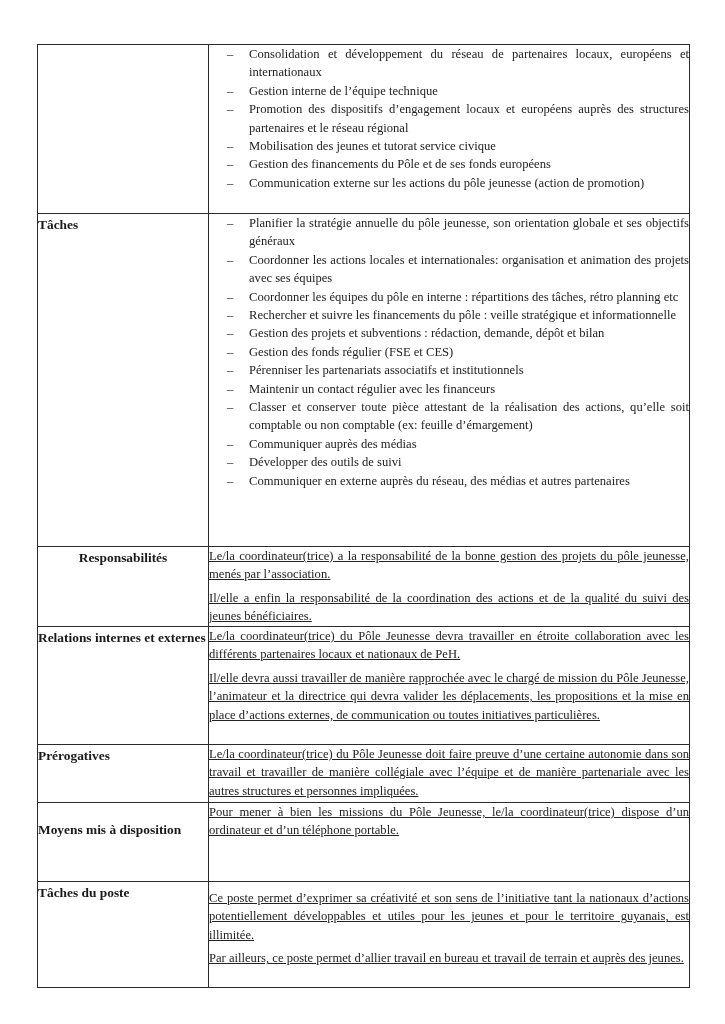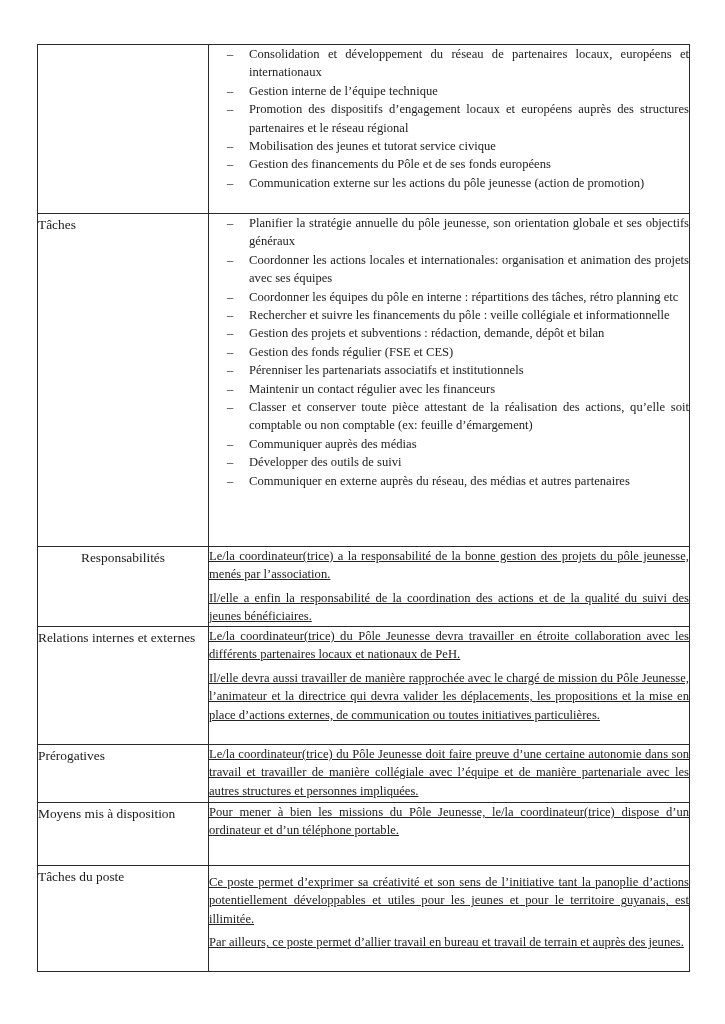--- a/index.html
+++ b/index.html
@@ -14,21 +14,21 @@
       border-collapse: collapse; table-layout: fixed;
     }
     table.doc td {
       border: 1.3px solid #2a2a2a; vertical-align: top;
       padding: 0; margin: 0;
     }
     td.label {
       width: 170px; vertical-align: middle;
       padding-left: 7px;
       font-family: "Liberation Serif", "DejaVu Serif", serif;
-      font-weight: normal; font-size: 13.4px; line-height: 22px;
+      font-weight: bold; font-size: 13.4px; line-height: 22px;
       color: #1a1a1a;
     }
     td.content {
       padding: 2px 6px 2px 8px;
       font-family: "Liberation Serif", "DejaVu Serif", serif;
       font-size: 12.6px; line-height: 18.4px; color: #222;
       text-align: justify;
     }
     ul.dash { list-style: none; margin: 0; padding: 0 0 0 40px; }
     ul.dash li { position: relative; text-align: justify; }
@@ -38,21 +38,21 @@
     p.para { margin: 0 0 5px 0; text-align: justify; text-decoration: underline; }
     p.para:last-child { margin-bottom: 0; }
     tr.r0 td { height: 168px; }
     tr.r1 td { height: 332px; }
     tr.r2 td { height: 79px; text-align: center; }
     tr.r3 td { height: 117px; }
     tr.r4 td { height: 57px; }
     tr.r5 td { height: 62px; }
     tr.r6 td { height: 98px; }
     tr.r6 td.content { padding-top: 7px; }
-    tr.r5 td.label { padding-top: 0; }
+    tr.r5 td.label { padding-top: 16px; }
   </style>
 </head>
 <body>
 
 <div class="page">
   <table class="doc">
     <tbody id="doc-body">
         <tr class="r0">
           <td class="label"></td>
           <td class="content">
@@ -66,21 +66,21 @@
             </ul>
           </td>
         </tr>
         <tr class="r1">
           <td class="label">Tâches</td>
           <td class="content">
             <ul class="dash">
               <li><span class="dash-icon">–</span><span>Planifier la stratégie annuelle du pôle jeunesse, son orientation globale et ses objectifs généraux</span></li>
               <li><span class="dash-icon">–</span><span>Coordonner les actions locales et internationales: organisation et animation des projets avec ses équipes</span></li>
               <li><span class="dash-icon">–</span><span>Coordonner les équipes du pôle en interne : répartitions des tâches, rétro planning etc</span></li>
-              <li><span class="dash-icon">–</span><span>Rechercher et suivre les financements du pôle : veille collégiale et informationnelle</span></li>
+              <li><span class="dash-icon">–</span><span>Rechercher et suivre les financements du pôle : veille stratégique et informationnelle</span></li>
               <li><span class="dash-icon">–</span><span>Gestion des projets et subventions : rédaction,  demande, dépôt et bilan</span></li>
               <li><span class="dash-icon">–</span><span>Gestion des fonds régulier (FSE et CES)</span></li>
               <li><span class="dash-icon">–</span><span>Pérenniser les partenariats associatifs et institutionnels</span></li>
               <li><span class="dash-icon">–</span><span>Maintenir un contact régulier avec les financeurs</span></li>
               <li><span class="dash-icon">–</span><span>Classer et conserver toute pièce attestant de la réalisation des actions, qu’elle soit comptable ou non comptable (ex: feuille d’émargement)</span></li>
               <li><span class="dash-icon">–</span><span>Communiquer auprès des médias</span></li>
               <li><span class="dash-icon">–</span><span>Développer des outils de suivi</span></li>
               <li><span class="dash-icon">–</span><span>Communiquer en externe auprès du réseau, des médias et autres partenaires</span></li>
             </ul>
           </td>
@@ -107,19 +107,19 @@
         </tr>
         <tr class="r5">
           <td class="label">Moyens mis à disposition</td>
           <td class="content">
             <p class="para">Pour mener à bien les missions du Pôle Jeunesse, le/la coordinateur(trice) dispose d’un ordinateur et d’un téléphone portable.</p>
           </td>
         </tr>
         <tr class="r6">
           <td class="label">Tâches du poste</td>
           <td class="content">
-            <p class="para">Ce poste permet d’exprimer sa créativité et son sens de l’initiative tant la panoplie d’actions potentiellement développables et utiles pour les jeunes et pour le territoire guyanais, est illimitée.</p>
+            <p class="para">Ce poste permet d’exprimer sa créativité et son sens de l’initiative tant la nationaux d’actions potentiellement développables et utiles pour les jeunes et pour le territoire guyanais, est illimitée.</p>
             <p class="para">Par ailleurs, ce poste permet d’allier travail en bureau et travail de terrain et auprès des jeunes.</p>
           </td>
         </tr>
       </tbody>
   </table>
 </div>
 
 </body></html>

